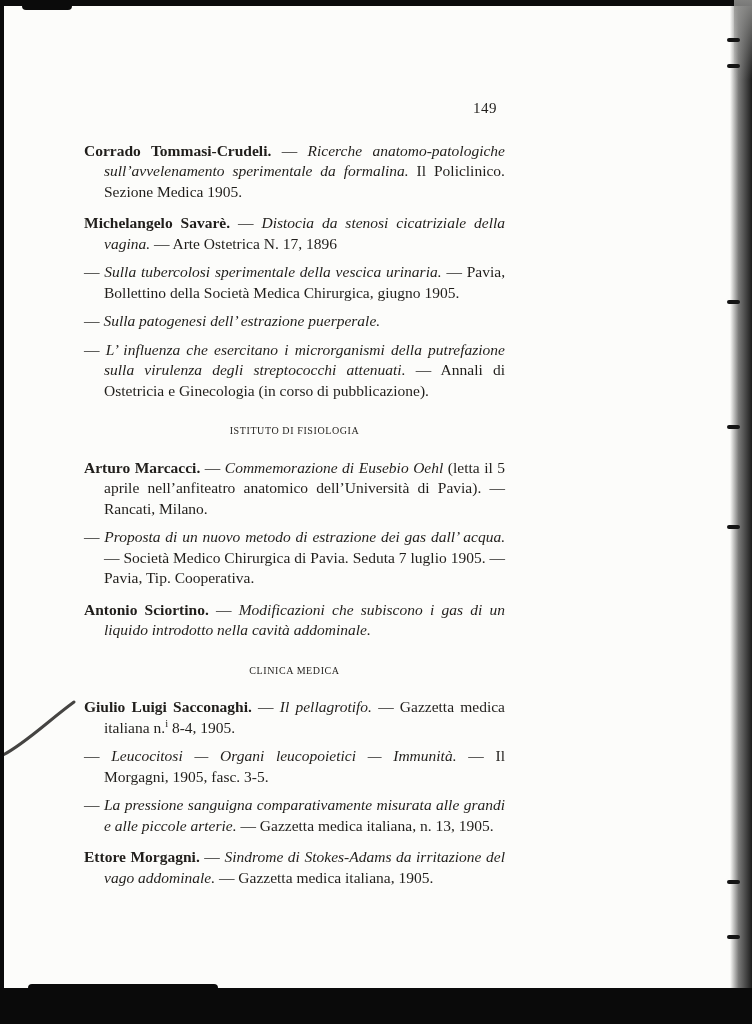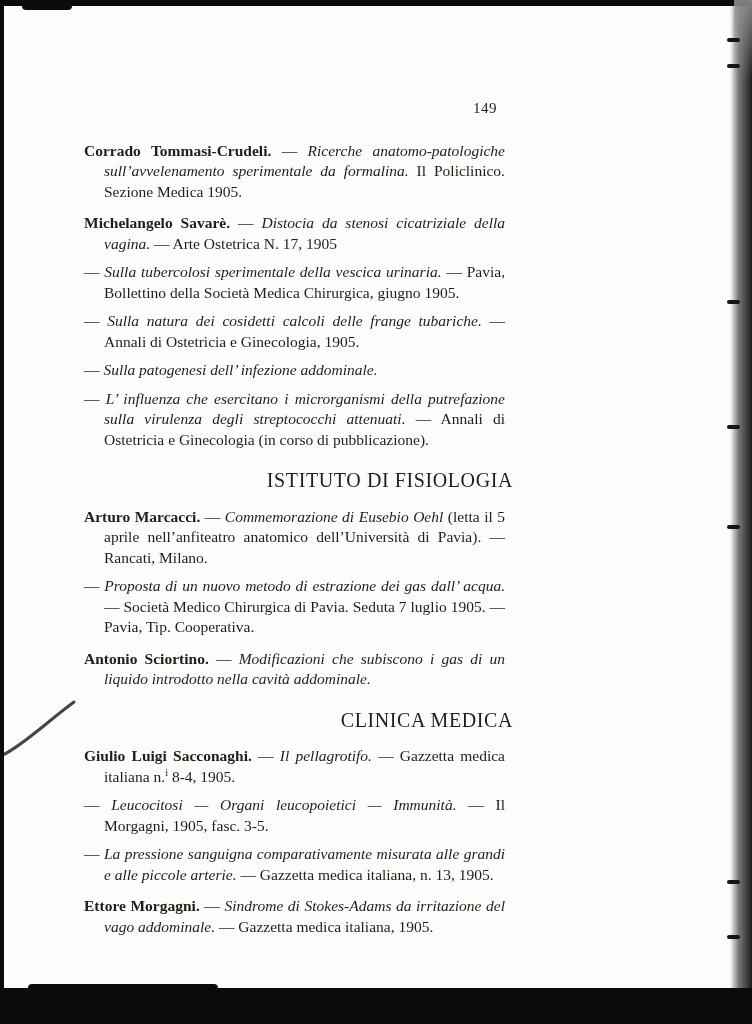--- a/index.html
+++ b/index.html
@@ -42,22 +42,22 @@
   
   #column {
     position:absolute; left:76px; top:98px; width:437px;
     font-size:15.5px; line-height:20.5px;
   }
   .page-number {
     text-align:right; padding-right:16px; margin-bottom:22px;
     font-size:15px; letter-spacing:0.5px;
   }
   .section-heading {
-    text-align:right; letter-spacing:0.6px;
-    margin:20px 0 16px 0; font-size:20px;
+    text-align:center; letter-spacing:0.6px;
+    margin:20px 0 16px 0; font-size:10px;
   }
   .entry { margin-bottom:11px; }
   .entry p.hang {
     margin:8px; text-indent:-20px; padding-left:20px;
     text-align:justify;
   }
   .bold   { font-weight:bold; }
   .italic { font-style:italic; }
   .normal { }
   .sup    { vertical-align:super; font-size:0.68em; line-height:0; }
@@ -69,24 +69,23 @@
 
 <div id="scan">
 
   <div id="column">
     <div class="page-number">149</div>
     <div id="bibliography">
         <div class="entry">
           <p class="hang"><span class="bold">Corrado Tommasi-Crudeli.</span><span class="normal"> — </span><span class="italic">Ricerche anatomo-patologiche sull’avvelenamento sperimentale da formalina.</span><span class="normal"> Il Policlinico. Sezione Medica 1905.</span></p>
         </div>
         <div class="entry">
-          <p class="hang"><span class="bold">Michelangelo Savarè.</span><span class="normal"> — </span><span class="italic">Distocia da stenosi cicatriziale della vagina.</span><span class="normal"> — Arte Ostetrica N. 17, 1905</span></p>
+          <p class="hang"><span class="bold">Michelangelo Savarè.</span><span class="normal"> — </span><span class="italic">Distocia da stenosi cicatriziale della vagina.</span><span class="normal"> — Arte Ostetrica N. 17, 1896</span></p>
           <p class="hang"><span class="normal">— </span><span class="italic">Sulla tubercolosi sperimentale della vescica urinaria.</span><span class="normal"> — Pavia, Bollettino della Società Medica Chirurgica, giugno 1905.</span></p>
-          <p class="hang"><span class="normal">— </span><span class="italic">Sulla natura dei cosidetti calcoli delle frange tubariche.</span><span class="normal"> — Annali di Ostetricia e Ginecologia, 1905.</span></p>
-          <p class="hang"><span class="normal">— </span><span class="italic">Sulla patogenesi dell’ infezione addominale.</span></p>
+          <p class="hang"><span class="normal">— </span><span class="italic">Sulla patogenesi dell’ estrazione puerperale.</span></p>
           <p class="hang"><span class="normal">— </span><span class="italic">L’ influenza che esercitano i microrganismi della putrefazione sulla virulenza degli streptococchi attenuati.</span><span class="normal"> — Annali di Ostetricia e Ginecologia (in corso di pubblicazione).</span></p>
         </div>
         <div class="section-heading">ISTITUTO DI FISIOLOGIA</div>
         <div class="entry">
           <p class="hang"><span class="bold">Arturo Marcacci.</span><span class="normal"> — </span><span class="italic">Commemorazione di Eusebio Oehl</span><span class="normal"> (letta il 5 aprile nell’anfiteatro anatomico dell’Università di Pavia). — Rancati, Milano.</span></p>
           <p class="hang"><span class="normal">— </span><span class="italic">Proposta di un nuovo metodo di estrazione dei gas dall’ acqua.</span><span class="normal"> — Società Medico Chirurgica di Pavia. Seduta 7 luglio 1905. — Pavia, Tip. Cooperativa.</span></p>
         </div>
         <div class="entry">
           <p class="hang"><span class="bold">Antonio Sciortino.</span><span class="normal"> — </span><span class="italic">Modificazioni che subiscono i gas di un liquido introdotto nella cavità addominale.</span></p>
         </div>

